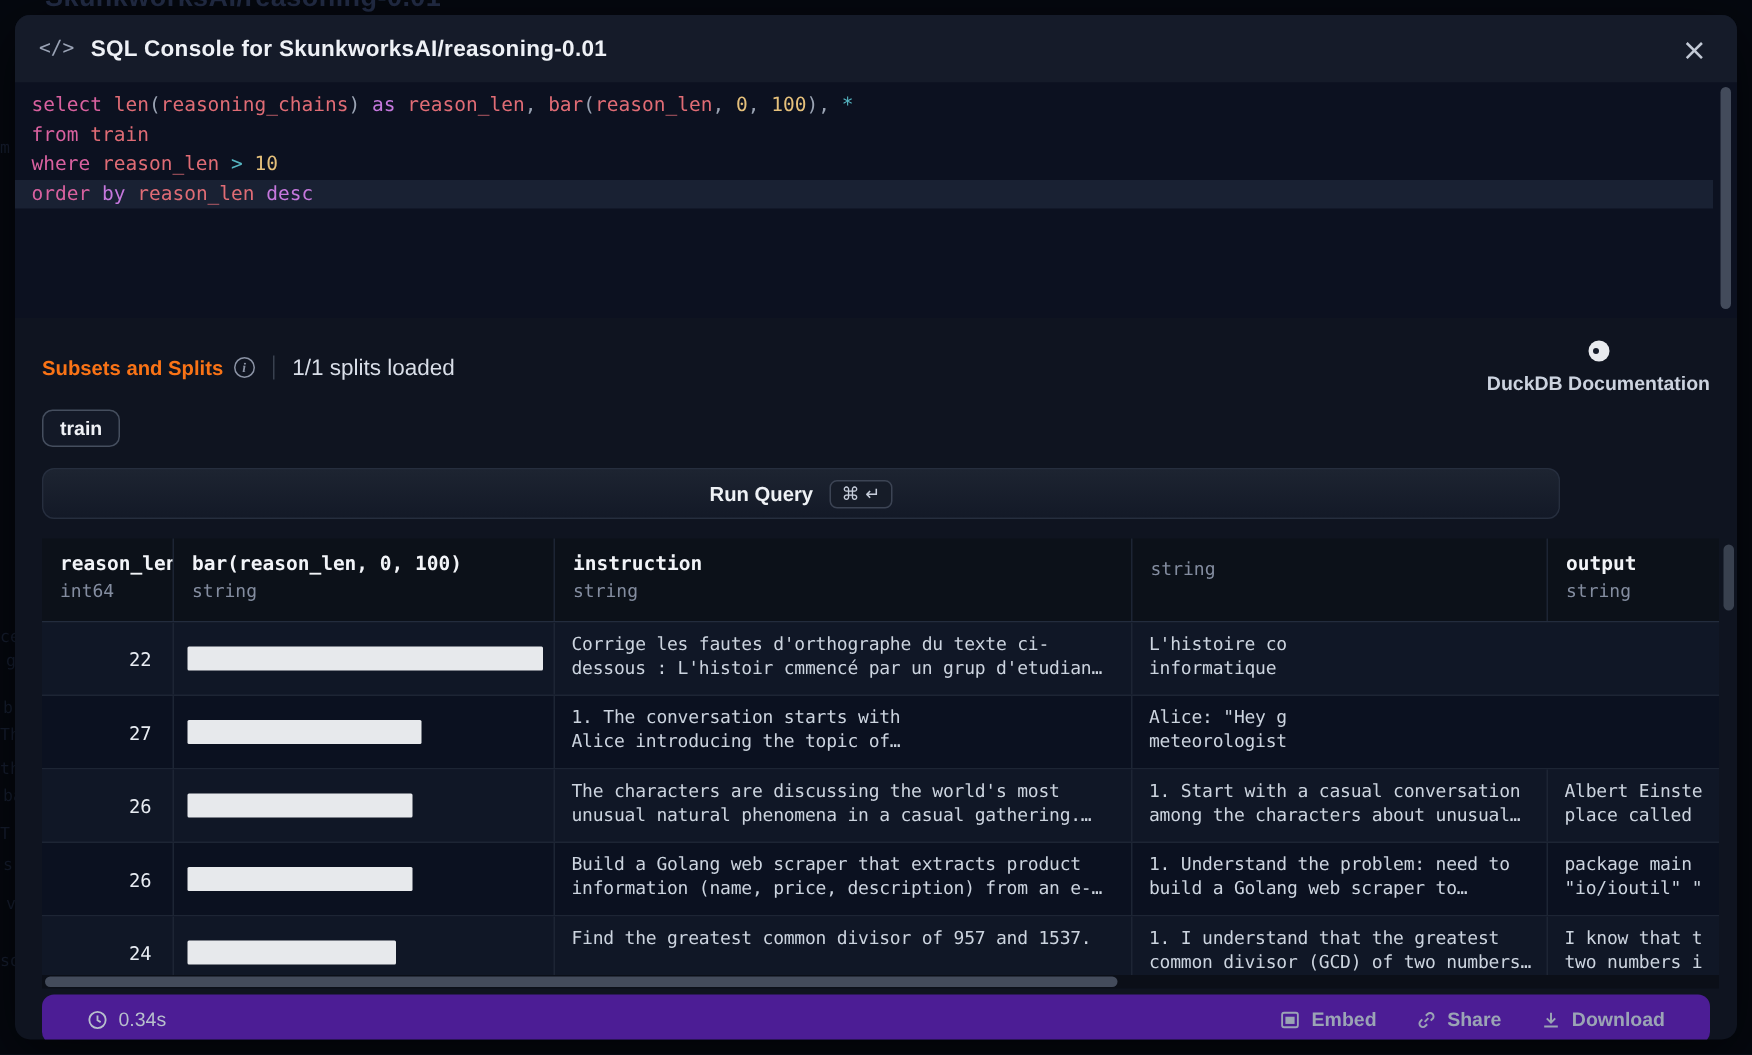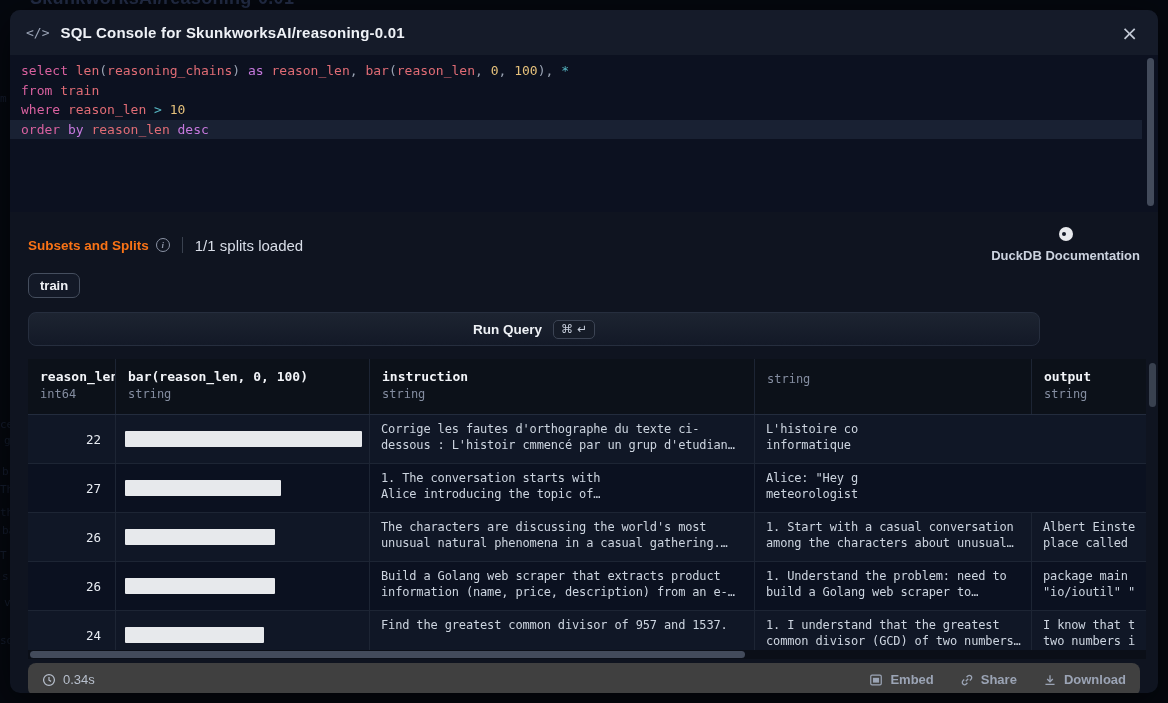--- a/index.html
+++ b/index.html
@@ -73,22 +73,22 @@
     font-family:"DejaVu Sans Mono", monospace; font-size:12.5px; color:#e8ecf2; }
   .td-bar { display:flex; align-items:center; padding-left:9px; }
   .bar-fill { height:16px; background:#e7e9ec; border-radius:1px; }
   .td-text { padding:7px 12px 0 11px; font-family:"DejaVu Sans Mono", monospace; font-size:12px;
     letter-spacing:-0.15px; line-height:15.8px; color:#ccd4df; white-space:pre; }
   .tbl-vscroll { position:absolute; right:0; top:4px; width:7px; height:44px; background:#39414f; border-radius:4px; }
   .hscroll-track { position:relative; width:1118px; height:9px; background:#0b0f18; margin-top:0; }
   .hscroll-thumb { position:absolute; left:2px; top:1px; width:715px; height:7px; background:#434b5b; border-radius:4px; }
 
   
-  .footer { margin:4px 18px 16px 18px; width:1112px; height:33px; background:#404040; border-radius:8px;
-    display:flex; align-items:center; padding:0 14px; color:#a8b0bf; font-size:13px; }
+  .footer { margin:4px 18px 16px 18px; width:1112px; height:33px; background:#4c1d95; border-radius:8px;
+    display:flex; align-items:center; padding:0 30px; color:#a8b0bf; font-size:13px; }
   .footer .time { display:flex; align-items:center; gap:7px; color:#b7bfcc; }
   .footer-actions { margin-left:auto; display:flex; align-items:center; gap:26px; }
   .footer-btn { display:flex; align-items:center; gap:7px; color:#9ba4b5; font-size:13px; font-weight:bold;
     background:none; border:none; cursor:pointer; font-family:"Liberation Sans", sans-serif; }
   .icon-svg { display:block; }
 </style>
 </head>
 <body>
 
 <div class="bg-top-fragment">SkunkworksAI/reasoning-0.01</div>

